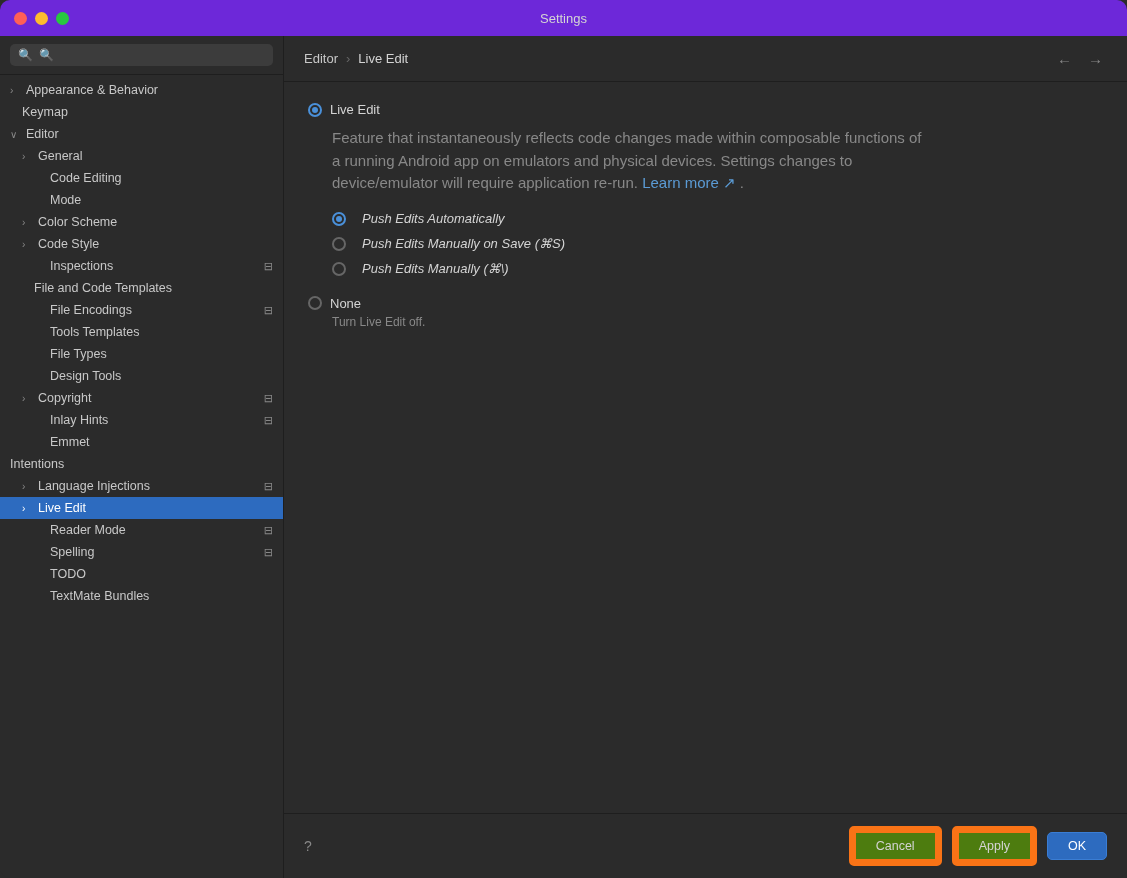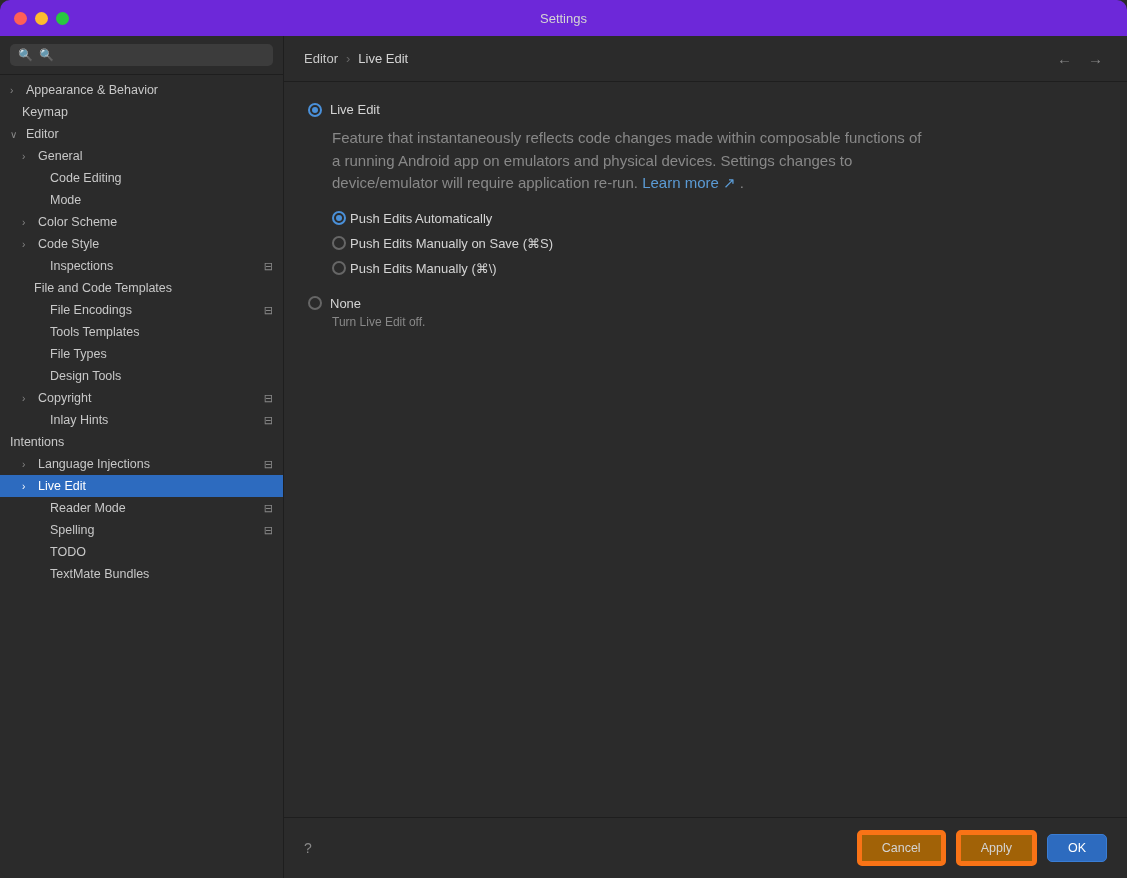--- a/index.html
+++ b/index.html
@@ -183,24 +183,25 @@
     }
     .radio-group {
       margin-left: 24px;
       display: flex;
       flex-direction: column;
       gap: 10px;
       margin-bottom: 20px;
     }
     .radio-item {
       display: flex;
-      align-items: center;
-      gap: 4px;
+      align-items: flex-end;
+      gap: 16px;
       font-size: 13px;
       cursor: pointer;
+      font-style: italic;
     }
     .radio-circle {
       width: 14px;
       height: 14px;
       border-radius: 50%;
       border: 2px solid #666;
       display: flex;
       align-items: center;
       justify-content: center;
       flex-shrink: 0;
@@ -244,23 +245,23 @@
     .footer-left { display: flex; align-items: center; }
     .footer-right { display: flex; gap: 10px; align-items: center; }
     .btn {
       padding: 6px 20px;
       border-radius: 5px;
       border: none;
       font-size: 12.5px;
       cursor: pointer;
     }
     .btn-default {
-      background: #a16207;
+      background: #4d7c0f;
       color: #d4d4d4;
-      border: 5px solid #f97316;
+      border: 7px solid #f97316;
     }
     .btn-primary {
       background: #2d6bbf;
       color: #fff;
       border: 1px solid #3a7dd4;
     }
     .help-icon {
       color: #888;
       font-size: 14px;
       cursor: pointer;
@@ -360,20 +361,23 @@
         <span class="chevron">›</span>
         <span>Copyright</span>
         <span class="badge">⊟</span>
       </div>
 
       <div class="nav-item" style="padding-left:50px;">
         <span>Inlay Hints</span>
         <span class="badge">⊟</span>
       </div>
 
+      <div class="nav-item" style="padding-left:50px;">
+        <span>Emmet</span>
+      </div>
 
       <div class="nav-item" style="text-align:right;">
         <span>Intentions</span>
       </div>
 
       <div class="nav-item" style="padding-left:22px;">
         <span class="chevron">›</span>
         <span>Language Injections</span>
         <span class="badge">⊟</span>
       </div>

